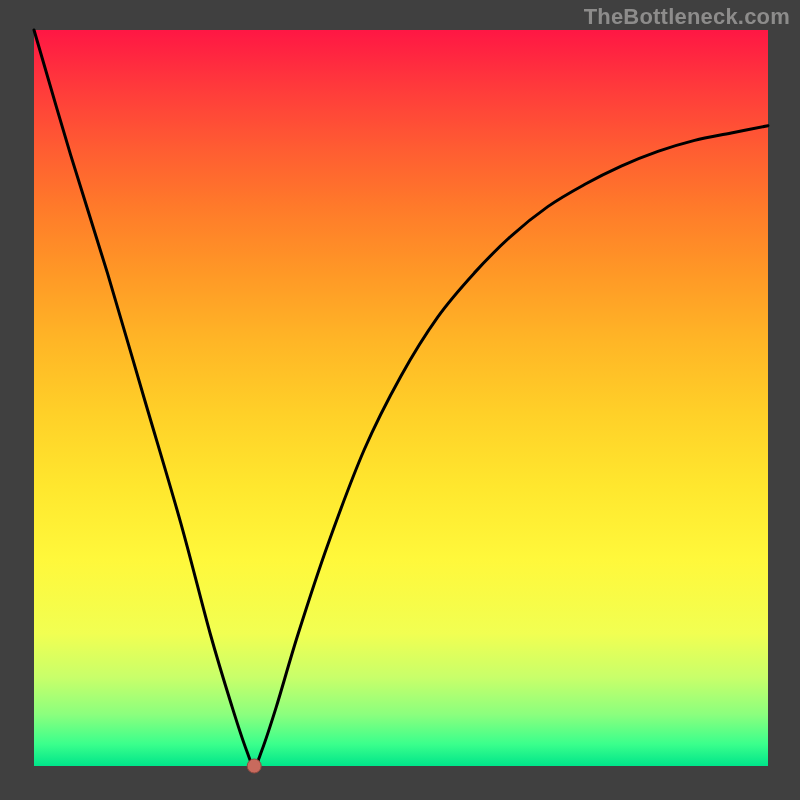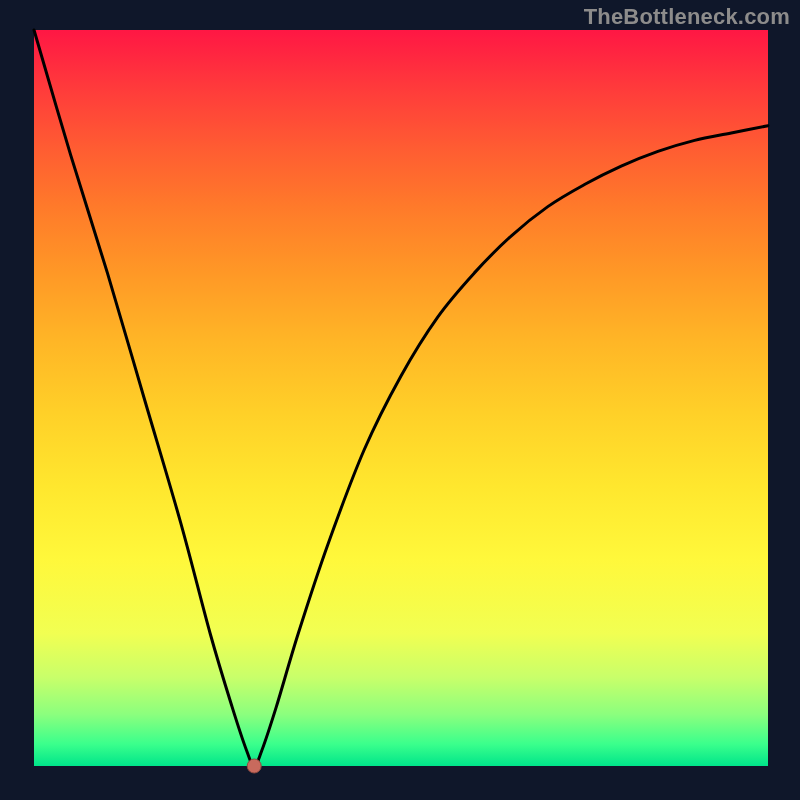--- a/index.html
+++ b/index.html
@@ -10,21 +10,21 @@
     background: #000;
     overflow: hidden;
     font-family: Arial, Helvetica, sans-serif;
   }
   .frame {
     position: absolute;
     top: 0;
     left: 0;
     width: 800px;
     height: 800px;
-    background: #0f172a;
+    background: #404040;
   }
   .watermark {
     position: absolute;
     top: 4px;
     right: 10px;
     color: #8d8c8b;
     font-size: 22px;
     font-weight: 600;
     letter-spacing: 0.2px;
   }

